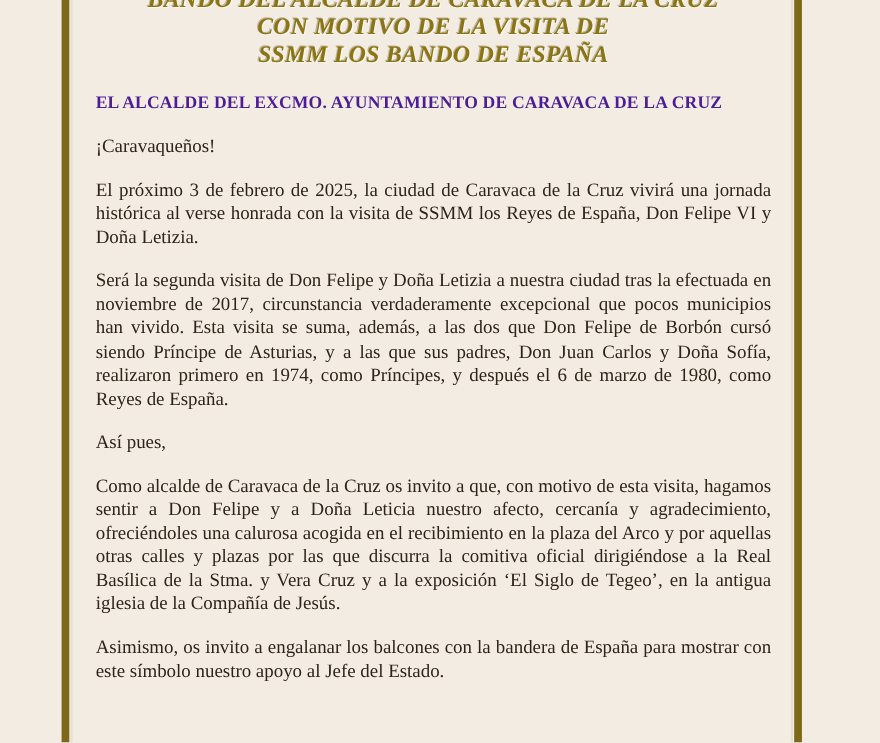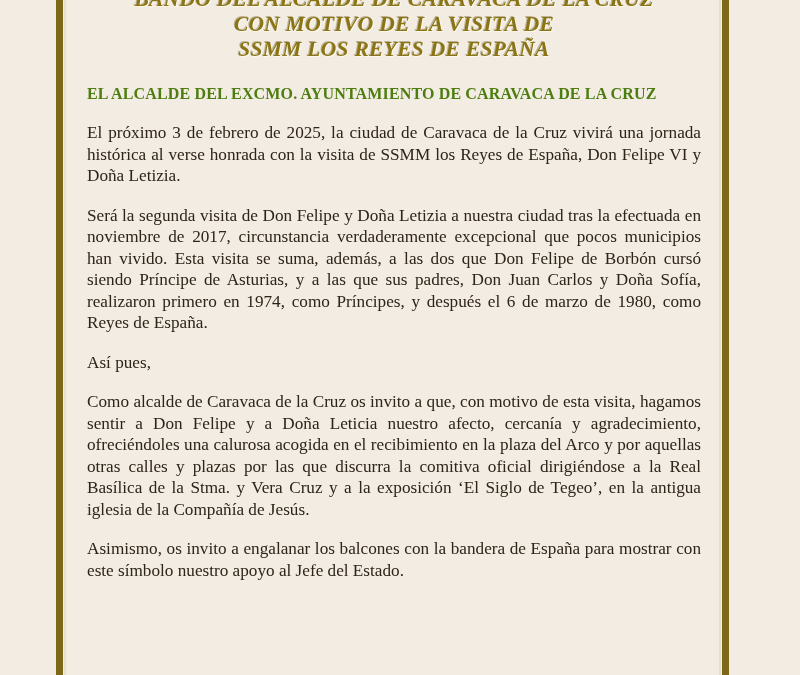--- a/index.html
+++ b/index.html
@@ -85,21 +85,21 @@
     right: 0;
     top: -13px;
   }
 
   .subject {
     margin: 0;
     padding: 22px 0 0 0;
     font-size: 16px;
     line-height: 20px;
     font-weight: bold;
-    color: #4d7c0f;
+    color: #4c1d95;
     letter-spacing: 0.15px;
   }
 
   
   .para {
     margin: 0;
     padding: 18px 0 0 0;
     font-size: 17.2px;
     line-height: 21.5px;
     color: #2e2418;
@@ -119,24 +119,25 @@
   <div class="rule rule-right"></div>
   <div class="rule-hair hair-right"></div>
 
   <div class="content">
 
     <div class="banner-clip">
       <div class="banner">BANDO DEL ALCALDE DE CARAVACA DE LA CRUZ</div>
     </div>
 
     <div class="banner">CON MOTIVO DE LA VISITA DE</div>
-    <div class="banner">SSMM LOS REYES DE ESPAÑA</div>
+    <div class="banner">SSMM LOS BANDO DE ESPAÑA</div>
 
     <div class="subject">EL ALCALDE DEL EXCMO. AYUNTAMIENTO DE CARAVACA DE LA CRUZ</div>
 
+    <p class="para plain">¡Caravaqueños!</p>
 
     <p class="para">El próximo 3 de febrero de 2025, la ciudad de Caravaca de la Cruz vivirá una jornada histórica al verse honrada con la visita de SSMM los Reyes de España, Don Felipe VI y Doña Letizia.</p>
     <p class="para">Será la segunda visita de Don Felipe y Doña Letizia a nuestra ciudad tras la efectuada en noviembre de 2017, circunstancia verdaderamente excepcional que pocos municipios han vivido. Esta visita se suma, además, a las dos que Don Felipe de Borbón cursó siendo Príncipe de Asturias, y a las que sus padres, Don Juan Carlos y Doña Sofía, realizaron primero en 1974, como Príncipes, y después el 6 de marzo de 1980, como Reyes de España.</p>
     <p class="para plain">Así pues,</p>
     <p class="para">Como alcalde de Caravaca de la Cruz os invito a que, con motivo de esta visita, hagamos sentir a Don Felipe y a Doña Leticia nuestro afecto, cercanía y agradecimiento, ofreciéndoles una calurosa acogida en el recibimiento en la plaza del Arco y por aquellas otras calles y plazas por las que discurra la comitiva oficial dirigiéndose a la Real Basílica de la Stma. y Vera Cruz y a la exposición ‘El Siglo de Tegeo’, en la antigua iglesia de la Compañía de Jesús.</p>
     <p class="para">Asimismo, os invito a engalanar los balcones con la bandera de España para mostrar con este símbolo nuestro apoyo al Jefe del Estado.</p>
 
   </div>
 </div>
 

